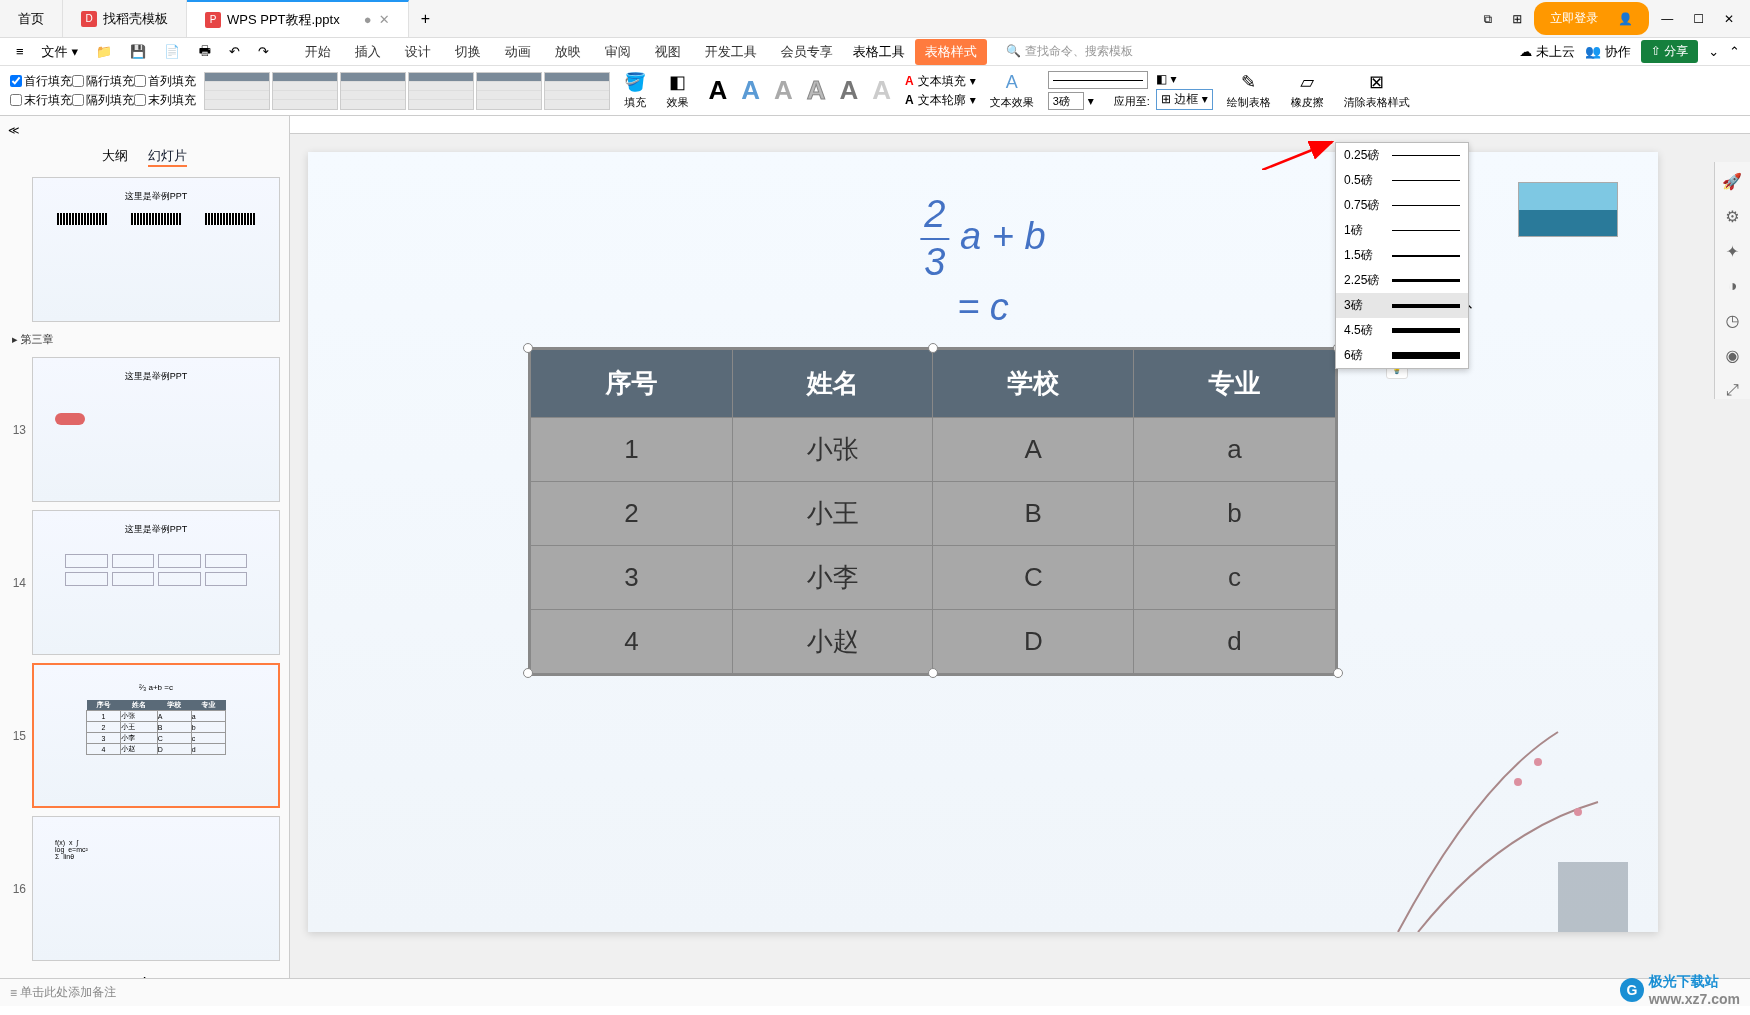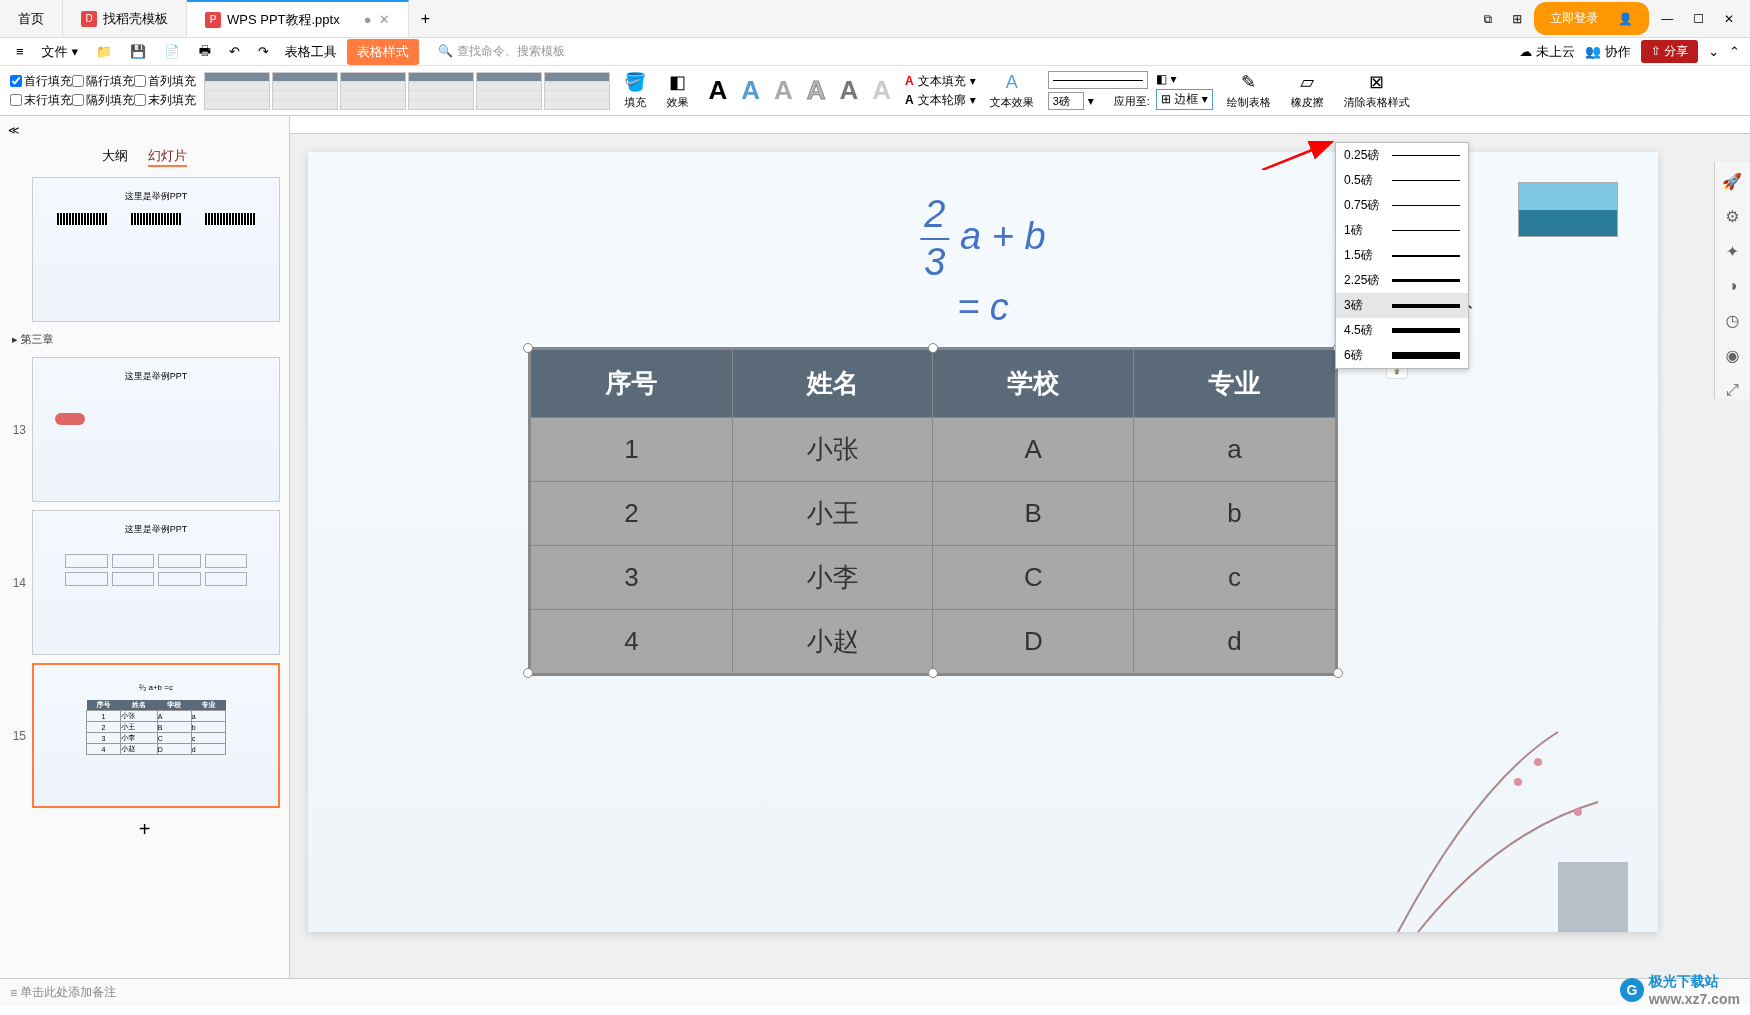--- a/index.html
+++ b/index.html
@@ -16,21 +16,21 @@
 .menubar { height: 28px; background: #fff; display: flex; align-items: center; padding: 0 10px; border-bottom: 1px solid #e0e0e0; font-size: 13px; }
 .menu-left { display: flex; align-items: center; gap: 6px; }
 .menu-btn { padding: 2px 6px; cursor: pointer; }
 .file-btn { display: flex; gap: 4px; align-items: center; }
 .menu-tabs { display: flex; margin-left: 20px; gap: 4px; }
 .menu-tab { padding: 4px 10px; cursor: pointer; color: #333; }
 .menu-tab.table-tool { color: #000000; }
 .menu-tab.table-style { background: #ff7b3e; color: #fff; border-radius: 3px; }
 .search-prompt { color: #999; margin-left: 20px; font-size: 12px; }
 .menu-right { margin-left: auto; display: flex; align-items: center; gap: 10px; }
-.share-btn { background: #b91c1c; color: #fff; padding: 3px 10px; border-radius: 3px; font-size: 12px; text-align: right; }
+.share-btn { background: #15803d; color: #fff; padding: 3px 10px; border-radius: 3px; font-size: 12px; text-align: right; }
 
 .ribbon { height: 50px; background: #fff; display: flex; align-items: center; padding: 4px 10px; border-bottom: 1px solid #ccc; gap: 8px; font-size: 12px; }
 .check-group { display: flex; flex-direction: column; gap: 2px; }
 .check-row { display: flex; }
 .chk { display: flex; align-items: center; gap: 2px; }
 .chk input { width: 12px; height: 12px; }
 .style-gallery { display: flex; gap: 2px; }
 .style-item { width: 66px; height: 38px; border: 1px solid #ccc; background: #e8e8e8; display: flex; flex-direction: column; }
 .style-item .hdr { background: #7a8a99; height: 8px; }
 .style-item .row { flex: 1; border-top: 1px solid #ddd; }
@@ -41,21 +41,21 @@
 
 .border-group { display: flex; align-items: center; gap: 6px; }
 .line-style { width: 100px; height: 18px; border: 1px solid #999; }
 .weight-box { width: 36px; height: 18px; border: 1px solid #999; font-size: 11px; padding: 0 4px; }
 .apply-label { font-size: 11px; margin-left: 16px; }
 
 .main-area { display: flex; height: 862px; }
 .slide-panel { width: 290px; border-right: 1px solid #ccc; overflow-y: auto; background: #fafafa; padding: 4px; }
 .panel-tabs { display: flex; font-size: 13px; justify-content: center; gap: 20px; padding: 6px; }
 .panel-tab { cursor: pointer; }
-.panel-tab.active { color: #7f1d1d; border-bottom: 2px solid #ff7b3e; }
+.panel-tab.active { color: #0f172a; border-bottom: 2px solid #ff7b3e; }
 .collapse-btn { font-size: 11px; padding: 4px; }
 .section-header { font-size: 11px; padding: 6px 8px; color: #333; }
 .thumb-row { display: flex; align-items: center; gap: 6px; padding: 4px; }
 .thumb-num { font-size: 12px; width: 18px; text-align: right; color: #666; }
 .thumb { width: 248px; height: 145px; border: 1px solid #ccc; background: linear-gradient(#f5f8ff,#eef4fa); position: relative; font-size: 8px; padding: 12px; }
 .thumb.selected { border: 2px solid #ff7b3e; }
 
 .canvas-area { flex: 1; background: #f0f0f0; position: relative; overflow: hidden; }
 .ruler-h { height: 18px; background: #fff; border-bottom: 1px solid #ccc; font-size: 9px; color: #666; }
 .slide-canvas { margin: 18px; background: linear-gradient(#f5faff,#f0f5fa); width: 1350px; height: 780px; position: relative; box-shadow: 0 2px 8px rgba(0,0,0,0.15); }
@@ -123,20 +123,32 @@
         <span>文件</span>
         <span>▾</span>
       </span>
     <span class="menu-btn">📁</span>
     <span class="menu-btn">💾</span>
     <span class="menu-btn">📄</span>
     <span class="menu-btn">🖶</span>
     <span class="menu-btn">↶</span>
     <span class="menu-btn">↷</span>
   </div>
+  <div class="menu-tabs" id="menu-tabs">
+      <span class="menu-tab">开始</span>
+      <span class="menu-tab">插入</span>
+      <span class="menu-tab">设计</span>
+      <span class="menu-tab">切换</span>
+      <span class="menu-tab">动画</span>
+      <span class="menu-tab">放映</span>
+      <span class="menu-tab">审阅</span>
+      <span class="menu-tab">视图</span>
+      <span class="menu-tab">开发工具</span>
+      <span class="menu-tab">会员专享</span>
+    </div>
   <span class="menu-tab table-tool">表格工具</span>
   <span class="menu-tab table-style">表格样式</span>
   <span class="search-prompt">🔍 <span>查找命令、搜索模板</span></span>
   <div class="menu-right">
     <span>☁ <span>未上云</span></span>
     <span>👥 <span>协作</span></span>
     <span class="share-btn">⇧ <span>分享</span></span>
     <span>⌄</span>
     <span>⌃</span>
   </div>
@@ -339,20 +351,26 @@
               </tr>
               <tr>
                 <td style="border:1px solid #999;text-align:center">4</td>
                 <td style="border:1px solid #999">小赵</td>
                 <td style="border:1px solid #999">D</td>
                 <td style="border:1px solid #999">d</td>
               </tr>
             </tbody>
           </table>
       </div>
+    </div>
+    <div class="thumb-row">
+        <span class="thumb-num">16</span>
+      <div class="thumb">
+          <div style="font-size:7px;padding:10px">f(x)&nbsp;&nbsp;x&nbsp;&nbsp;∫<br>log&nbsp;&nbsp;e=mc²<br>Σ&nbsp;&nbsp;linθ</div>
+        </div>
     </div>
     <div class="add-slide">+</div>
   </div>
 
   <div class="canvas-area">
     <div class="ruler-h"></div>
     <div class="slide-canvas">
       <div class="formula">
         <span class="frac"><span class="num">2</span><span class="den">3</span></span>
         <span>a + b</span><br>

